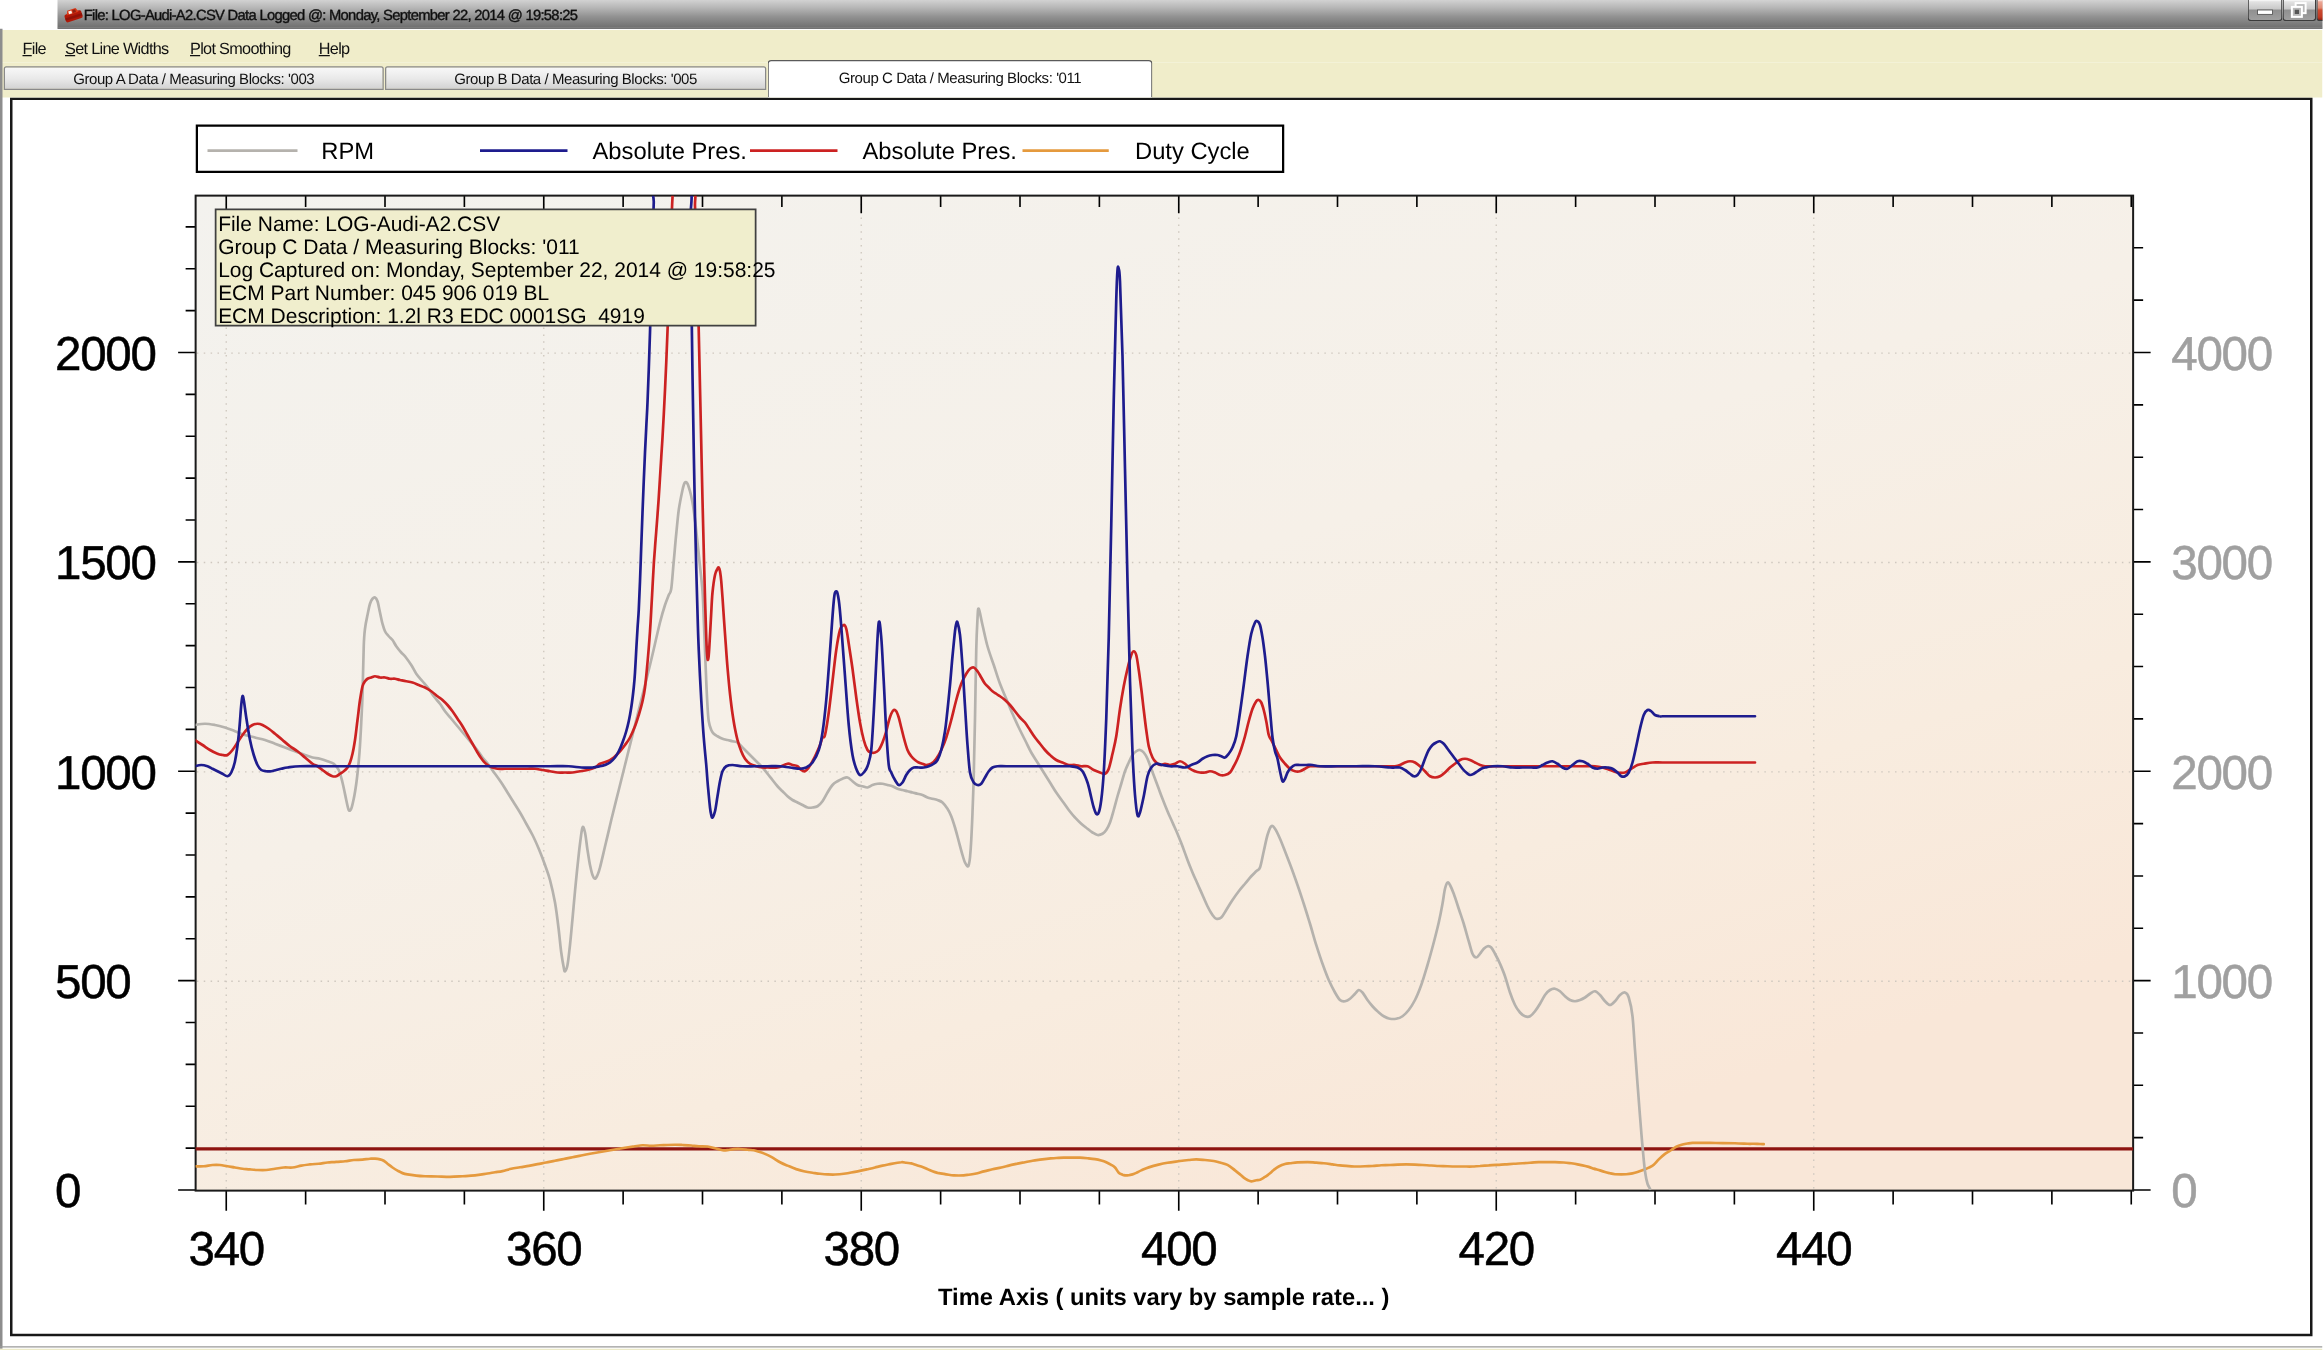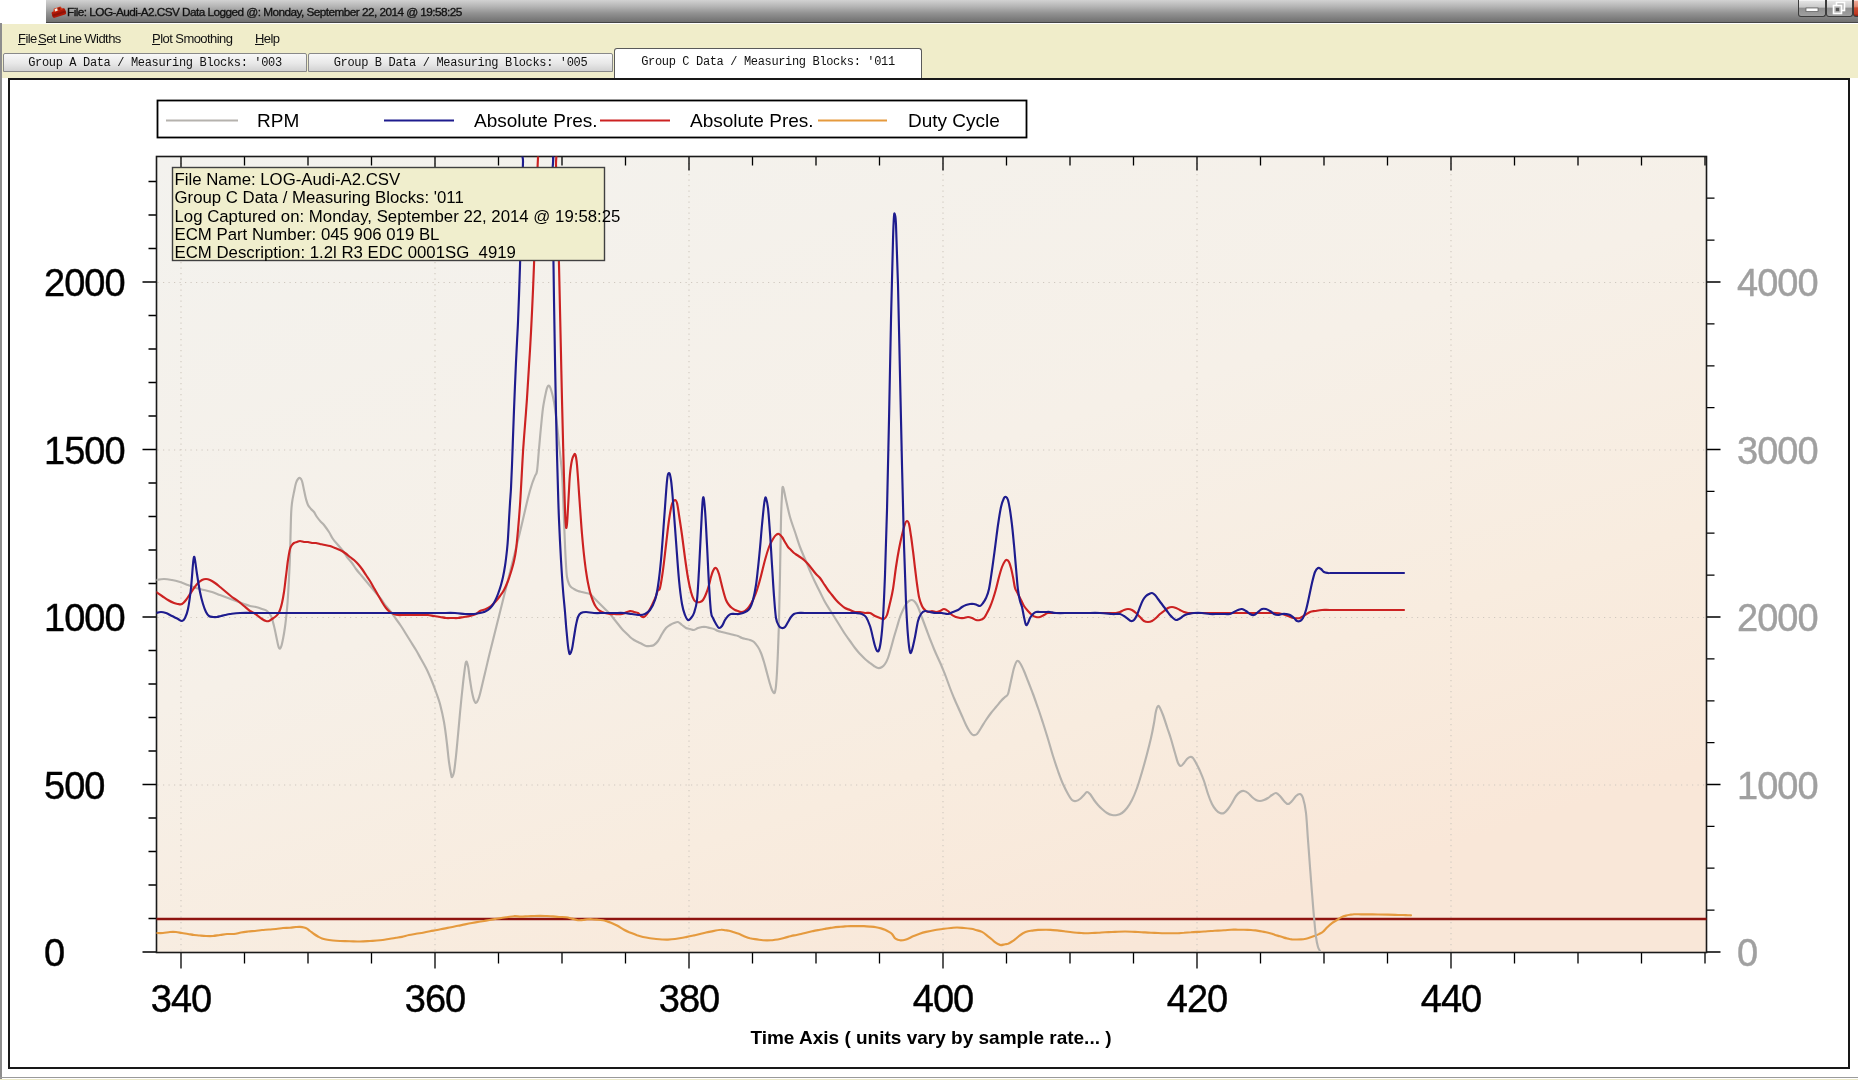--- a/index.html
+++ b/index.html
@@ -16,21 +16,21 @@
   background:linear-gradient(#e8e8e8 0%, #c9c9c9 45%, #909090 50%, #9f9f9f 100%); }
 .btn-max { left:1780px; width:27px; border-radius:0 0 3px 3px;
   background:linear-gradient(#e8e8e8 0%, #c9c9c9 45%, #909090 50%, #9f9f9f 100%); }
 .btn-close { left:1807px; width:47px; border-radius:0 0 3px 3px;
   background:linear-gradient(#f0b0a0 0%, #e08972 40%, #cc4a30 50%, #c03a22 85%, #8f2012 100%); }
 .menubar { position:absolute; left:0; top:24px; width:1858px; height:26px; background:#f0edca; }
 .menubar span { position:absolute; top:7px; font-size:13px; color:#111; letter-spacing:-0.55px; }
 .tabrow { position:absolute; left:0; top:50px; width:1858px; height:28px; background:#f0edca; }
 .tab { position:absolute; top:3px; height:19px; background:linear-gradient(#f8f8f8,#e8e8e8 55%,#d2d2d2);
   border:1px solid #898989; border-radius:2px 2px 0 0; font-size:12px; color:#111;
-  text-align:center; line-height:19px; letter-spacing:-0.35px;font-family:Liberation Mono, monospace; }
+  text-align:center; line-height:19px; letter-spacing:-0.35px; }
 .tab.active { top:-2px; height:30px; background:#ffffff; border:1px solid #5a5a5a; border-bottom:none;
   border-radius:3px 3px 0 0; line-height:26px; z-index:5; }
 .panel { position:absolute; left:8px; top:78px; width:1842px; height:991px;
   border:2px solid #181818; background:#ffffff; }
 .edgeL { position:absolute; left:0; top:23px; width:1.5px; height:1056px; background:#8d8d8d; }
 .edgeB { position:absolute; left:0; top:1077px; width:1858px; height:1.2px; background:#9a9a9a; }
 .edgeB2 { position:absolute; left:0; top:1078.5px; width:1858px; height:1.5px; background:#eceac8; }
 </style></head>
 <body>
 <div class="panel"></div>
@@ -115,21 +115,21 @@
           <rect x="8.8" y="7.8" width="3.4" height="3.4" fill="#555" stroke="none"></rect>
         </g>
       </svg></div>
   <div class="winbtn btn-close"><svg width="45" height="16" viewBox="0 0 45 16">
         <path d="M18.5 4 L26.5 12 M26.5 4 L18.5 12" stroke="#7a2012" stroke-width="5" stroke-linecap="round"></path>
         <path d="M18.5 4 L26.5 12 M26.5 4 L18.5 12" stroke="#ffffff" stroke-width="2.8" stroke-linecap="butt"></path>
       </svg></div>
 </div>
 <div class="menubar">
   <span style="left:18px"><u>F</u>ile</span>
-  <span style="left:38px"><u>S</u>et Line Widths</span>
+  <span style="left:52px"><u>S</u>et Line Widths</span>
   <span style="left:152px"><u>P</u>lot Smoothing</span>
   <span style="left:255px"><u>H</u>elp</span>
 </div>
 <div class="tabrow">
   <div class="tab" style="left:3px; width:304px;">Group A Data / Measuring Blocks: '003</div>
   <div class="tab" style="left:308px; width:305px;">Group B Data / Measuring Blocks: '005</div>
   <div class="tab active" style="left:614px; width:308px;">Group C Data / Measuring Blocks: '011</div>
 </div>
 <div class="edgeL"></div>
 <div class="edgeB"></div>

